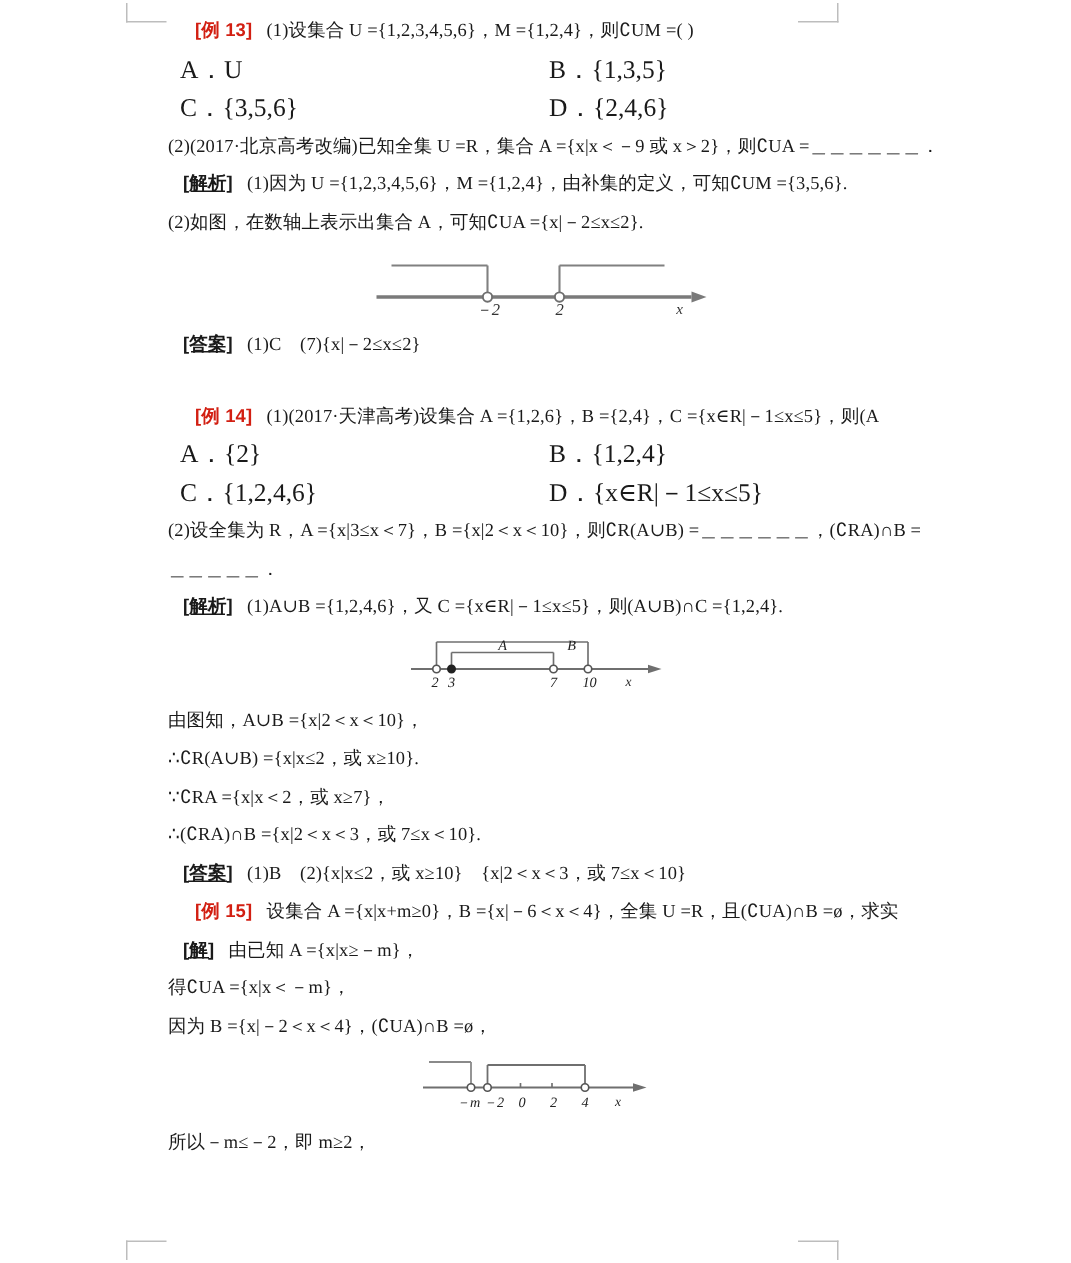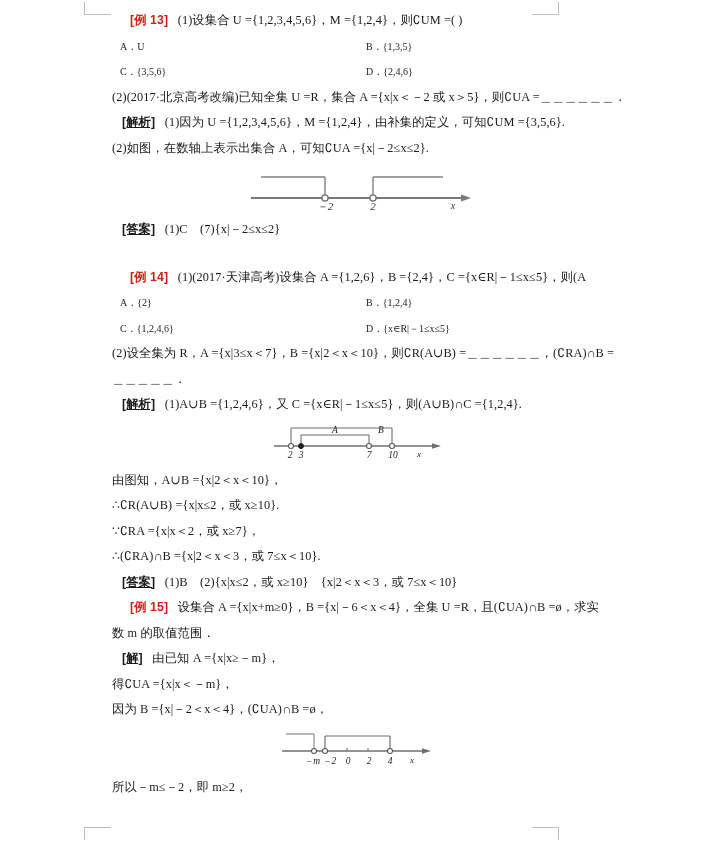--- a/index.html
+++ b/index.html
@@ -53,21 +53,21 @@
     font-size: 12.3px;
   }
   .tag {
     font-weight: bold;
     font-family: "Liberation Sans", "DejaVu Sans", sans-serif;
     font-size: 12.3px;
     text-decoration: underline;
   }
   .opts {
     display: flex;
-    font-size: 10px;
+    font-size: 17px;
     line-height: 25.5px;
   }
   .opts .opt { width: 50%; white-space: nowrap; }
   .opts .opt.first { padding-left: 8px; }
   .gap-lg { height: 22px; }
 
   
   .figwrap { display: flex; justify-content: center; }
   .fig { margin: 4px 0 6px 0; }
   .fig svg { display: block; }
@@ -91,21 +91,21 @@
 
     <div class="opts">
       <div class="opt first">A．U</div>
       <div class="opt">B．{1,3,5}</div>
     </div>
     <div class="opts">
       <div class="opt first">C．{3,5,6}</div>
       <div class="opt">D．{2,4,6}</div>
     </div>
 
-    <div class="line">(2)(2017·北京高考改编)已知全集 U =R，集合 A ={x|x＜－2 或 x＞5}，则∁UA =＿＿＿＿＿＿．</div>
+    <div class="line">(2)(2017·北京高考改编)已知全集 U =R，集合 A ={x|x＜－9 或 x＞2}，则∁UA =＿＿＿＿＿＿．</div>
 
     <div class="line indent2">
       <span class="tag">[解析]</span>
       &nbsp;&nbsp;<span>(1)因为 U ={1,2,3,4,5,6}，M ={1,2,4}，由补集的定义，可知∁UM ={3,5,6}.</span>
     </div>
     <div class="line">(2)如图，在数轴上表示出集合 A，可知∁UA ={x|－2≤x≤2}.</div>
 
     <div class="figwrap">
       <div class="fig">
         <svg width="230" height="46" viewBox="0 0 230 46">
@@ -196,21 +196,20 @@
 
     <div class="line indent2">
       <span class="tag">[答案]</span>
       &nbsp;&nbsp;<span>(1)B　(2){x|x≤2，或 x≥10}　{x|2＜x＜3，或 7≤x＜10}</span>
     </div>
 
     <div class="line indent">
       <span class="exlabel">[例 15]</span>
       &nbsp;&nbsp;<span>设集合 A ={x|x+m≥0}，B ={x|－6＜x＜4}，全集 U =R，且(∁UA)∩B =ø，求实</span>
     </div>
-    <div class="line hang">数 m 的取值范围．</div>
 
     <div class="line indent2">
       <span class="tag">[解]</span>
       &nbsp;&nbsp;<span>由已知 A ={x|x≥－m}，</span>
     </div>
     <div class="line">得∁UA ={x|x＜－m}，</div>
     <div class="line">因为 B ={x|－2＜x＜4}，(∁UA)∩B =ø，</div>
 
     <div class="figwrap">
       <div class="fig">

